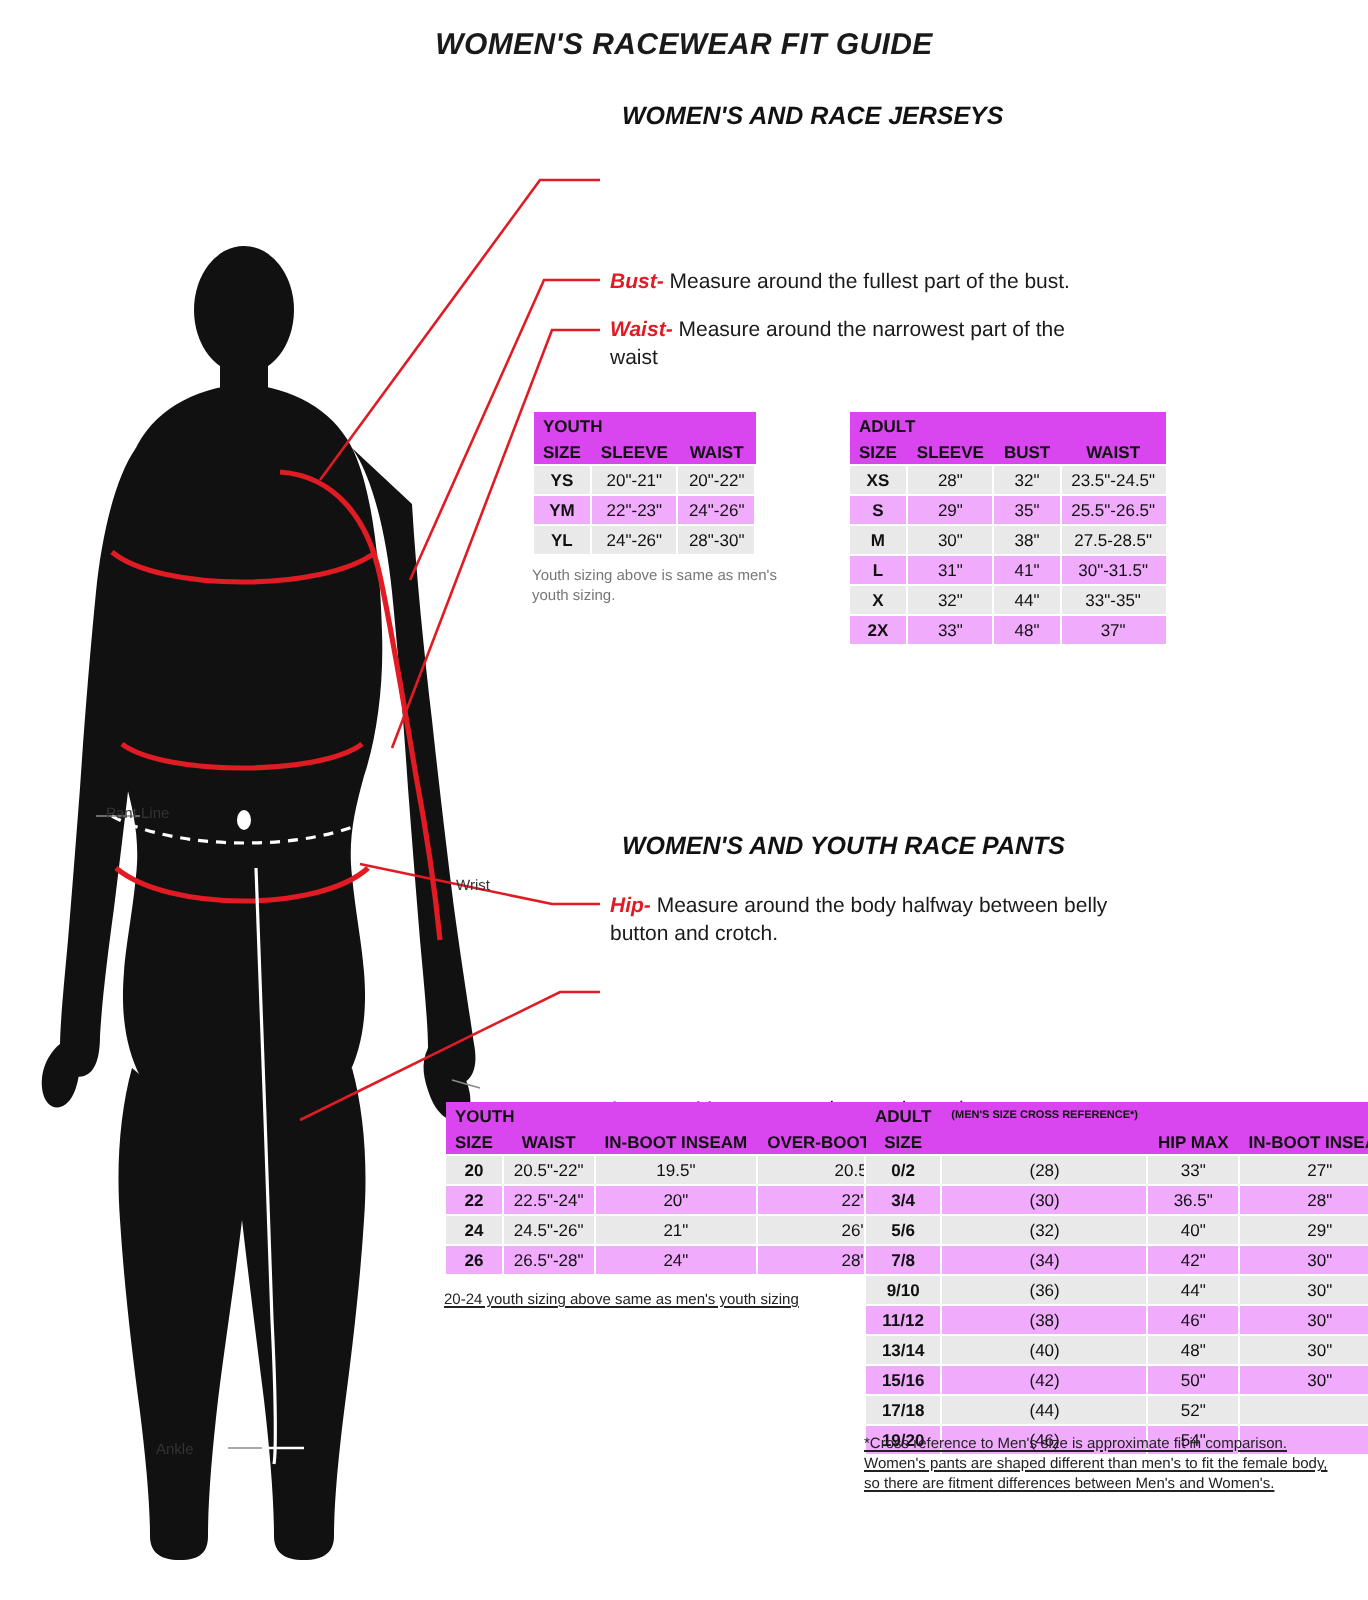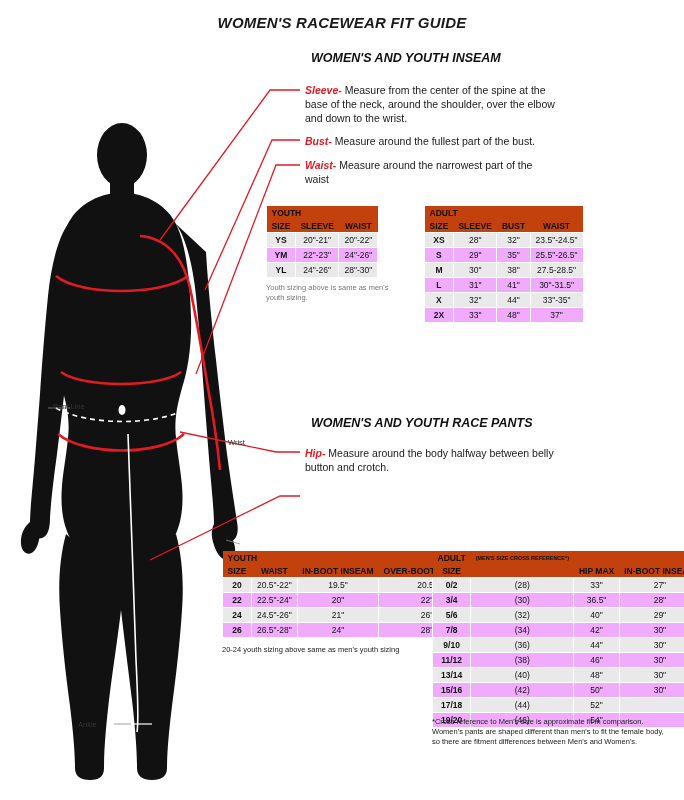--- a/index.html
+++ b/index.html
@@ -65,21 +65,21 @@
     font-size: 8.5px;
   }
   table.size th, table.size td {
     border: 1px solid #ffffff;
     padding: 2px 5px;
     text-align: center;
     white-space: nowrap;
   }
   table.size thead th {
     border: none;
-    background: #c2410c;
+    background: #d946ef;
     color: #111;
     font-weight: bold;
     font-size: 8.5px;
     padding-bottom: 1px;
     text-align: center;
   }
   table.size thead th.lead {
     text-align: left;
   }
   table.size tbody td {
@@ -91,21 +91,21 @@
   }
   table.size tbody td.lbl {
     font-weight: bold;
   }
   .foot-note {
     position: absolute;
     font-size: 7.5px;
     color: #777;
     line-height: 10px;
   }
-  .foot-note.dark { color: #222; }
+  .foot-note.dark { color: #222; text-decoration: underline; }
 
   
   #tbl-youth-jersey { left: 266px; top: 206px; }
   #tbl-adult-jersey { left: 424px; top: 206px; }
   #tbl-youth-pants  { left: 222px; top: 551px; }
   #tbl-adult-pants  { left: 432px; top: 551px; }
 
   #note-youth-jersey { left: 266px; top: 283px; width: 140px; }
   #note-youth-pants  { left: 222px; top: 645px; width: 210px; }
   #note-adult-pants  { left: 432px; top: 717px; width: 232px; }
@@ -122,21 +122,21 @@
 
   svg { display: block; }
 </style>
 </head>
 <body>
 
 <div class="page">
 
   <div class="main-title">WOMEN'S RACEWEAR FIT GUIDE</div>
 
-  <div class="section-head" id="jersey-head">WOMEN'S AND YOUTH INSEAM</div>
+  <div class="section-head" id="jersey-head">WOMEN'S AND RACE JERSEYS</div>
   <div class="section-head" id="pants-head">WOMEN'S AND YOUTH RACE PANTS</div>
 
   <div class="figure-wrap">
     <svg width="290" height="660" viewBox="0 0 290 660">
 
       <g fill="#111111">
 
         <ellipse cx="104" cy="35" rx="25" ry="32"></ellipse>
 
         <path d="M92 60 h24 v18 h-24 z"></path>
@@ -237,23 +237,20 @@
       <path d="M300 140 L 272 140 L 205 290"></path>
 
       <path d="M300 165 L 276 165 L 196 374"></path>
 
       <path d="M300 452 L 276 452 L 180 432"></path>
 
       <path d="M300 496 L 280 496 L 150 560"></path>
     </g>
   </svg>
 
-  <div class="note" id="note-sleeve">
-    <span class="kw">Sleeve-</span><span> Measure from the center of the spine at the base of the neck, around the shoulder, over the elbow and down to the wrist.</span>
-  </div>
   <div class="note" id="note-bust">
     <span class="kw">Bust-</span><span> Measure around the fullest part of the bust.</span>
   </div>
   <div class="note" id="note-waist">
     <span class="kw">Waist-</span><span> Measure around the narrowest part of the waist</span>
   </div>
   <div class="note" id="note-hip">
     <span class="kw">Hip-</span><span> Measure around the body halfway between belly button and crotch.</span>
   </div>
   <div class="note" id="note-inseam">

